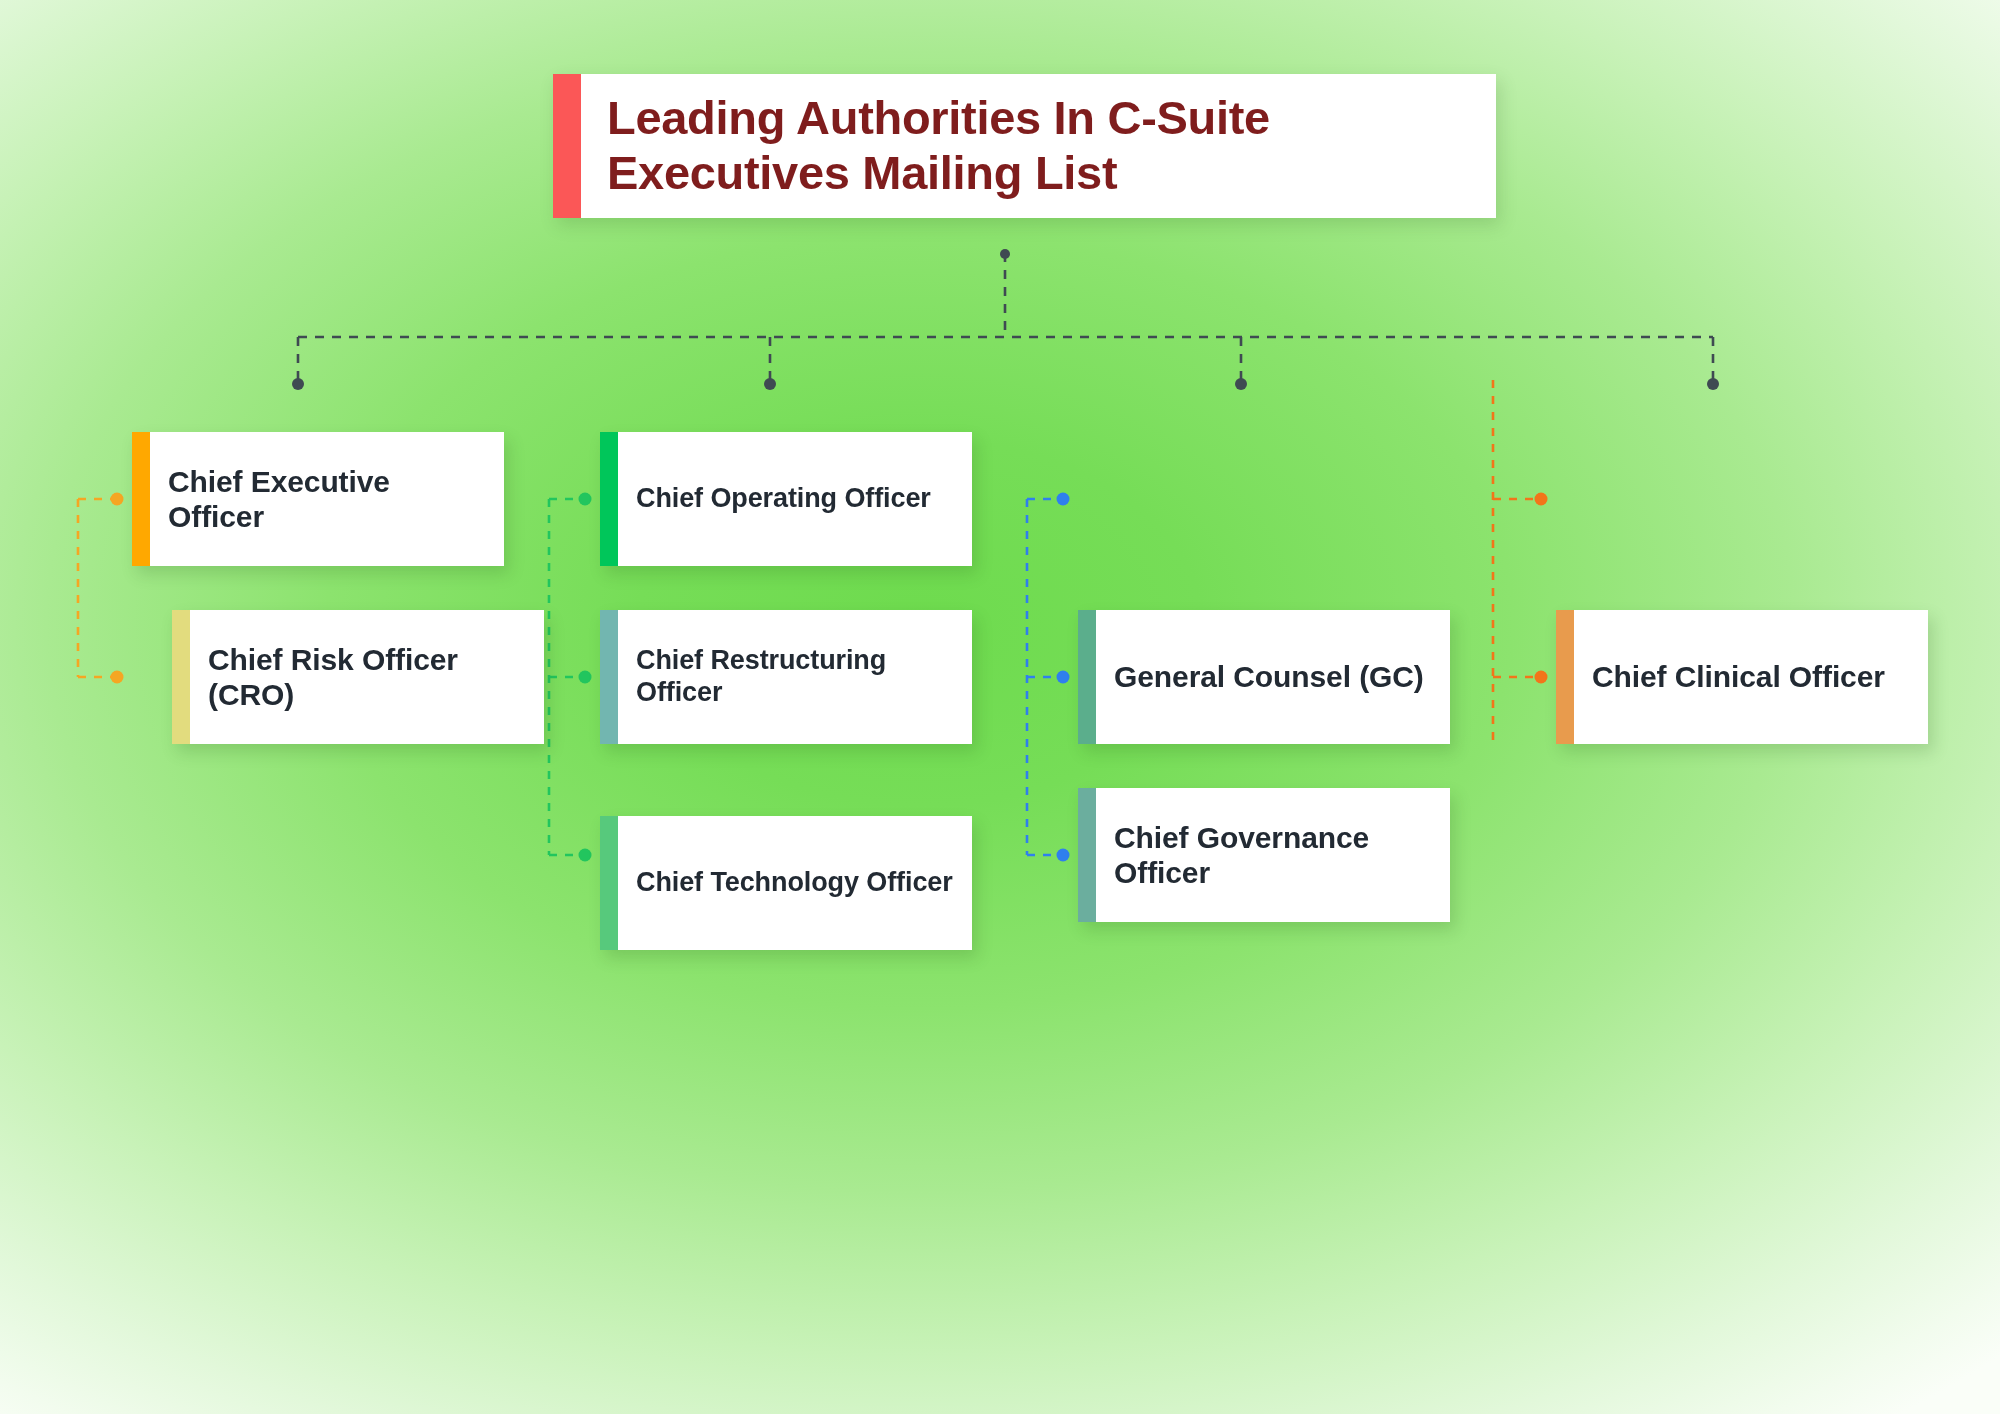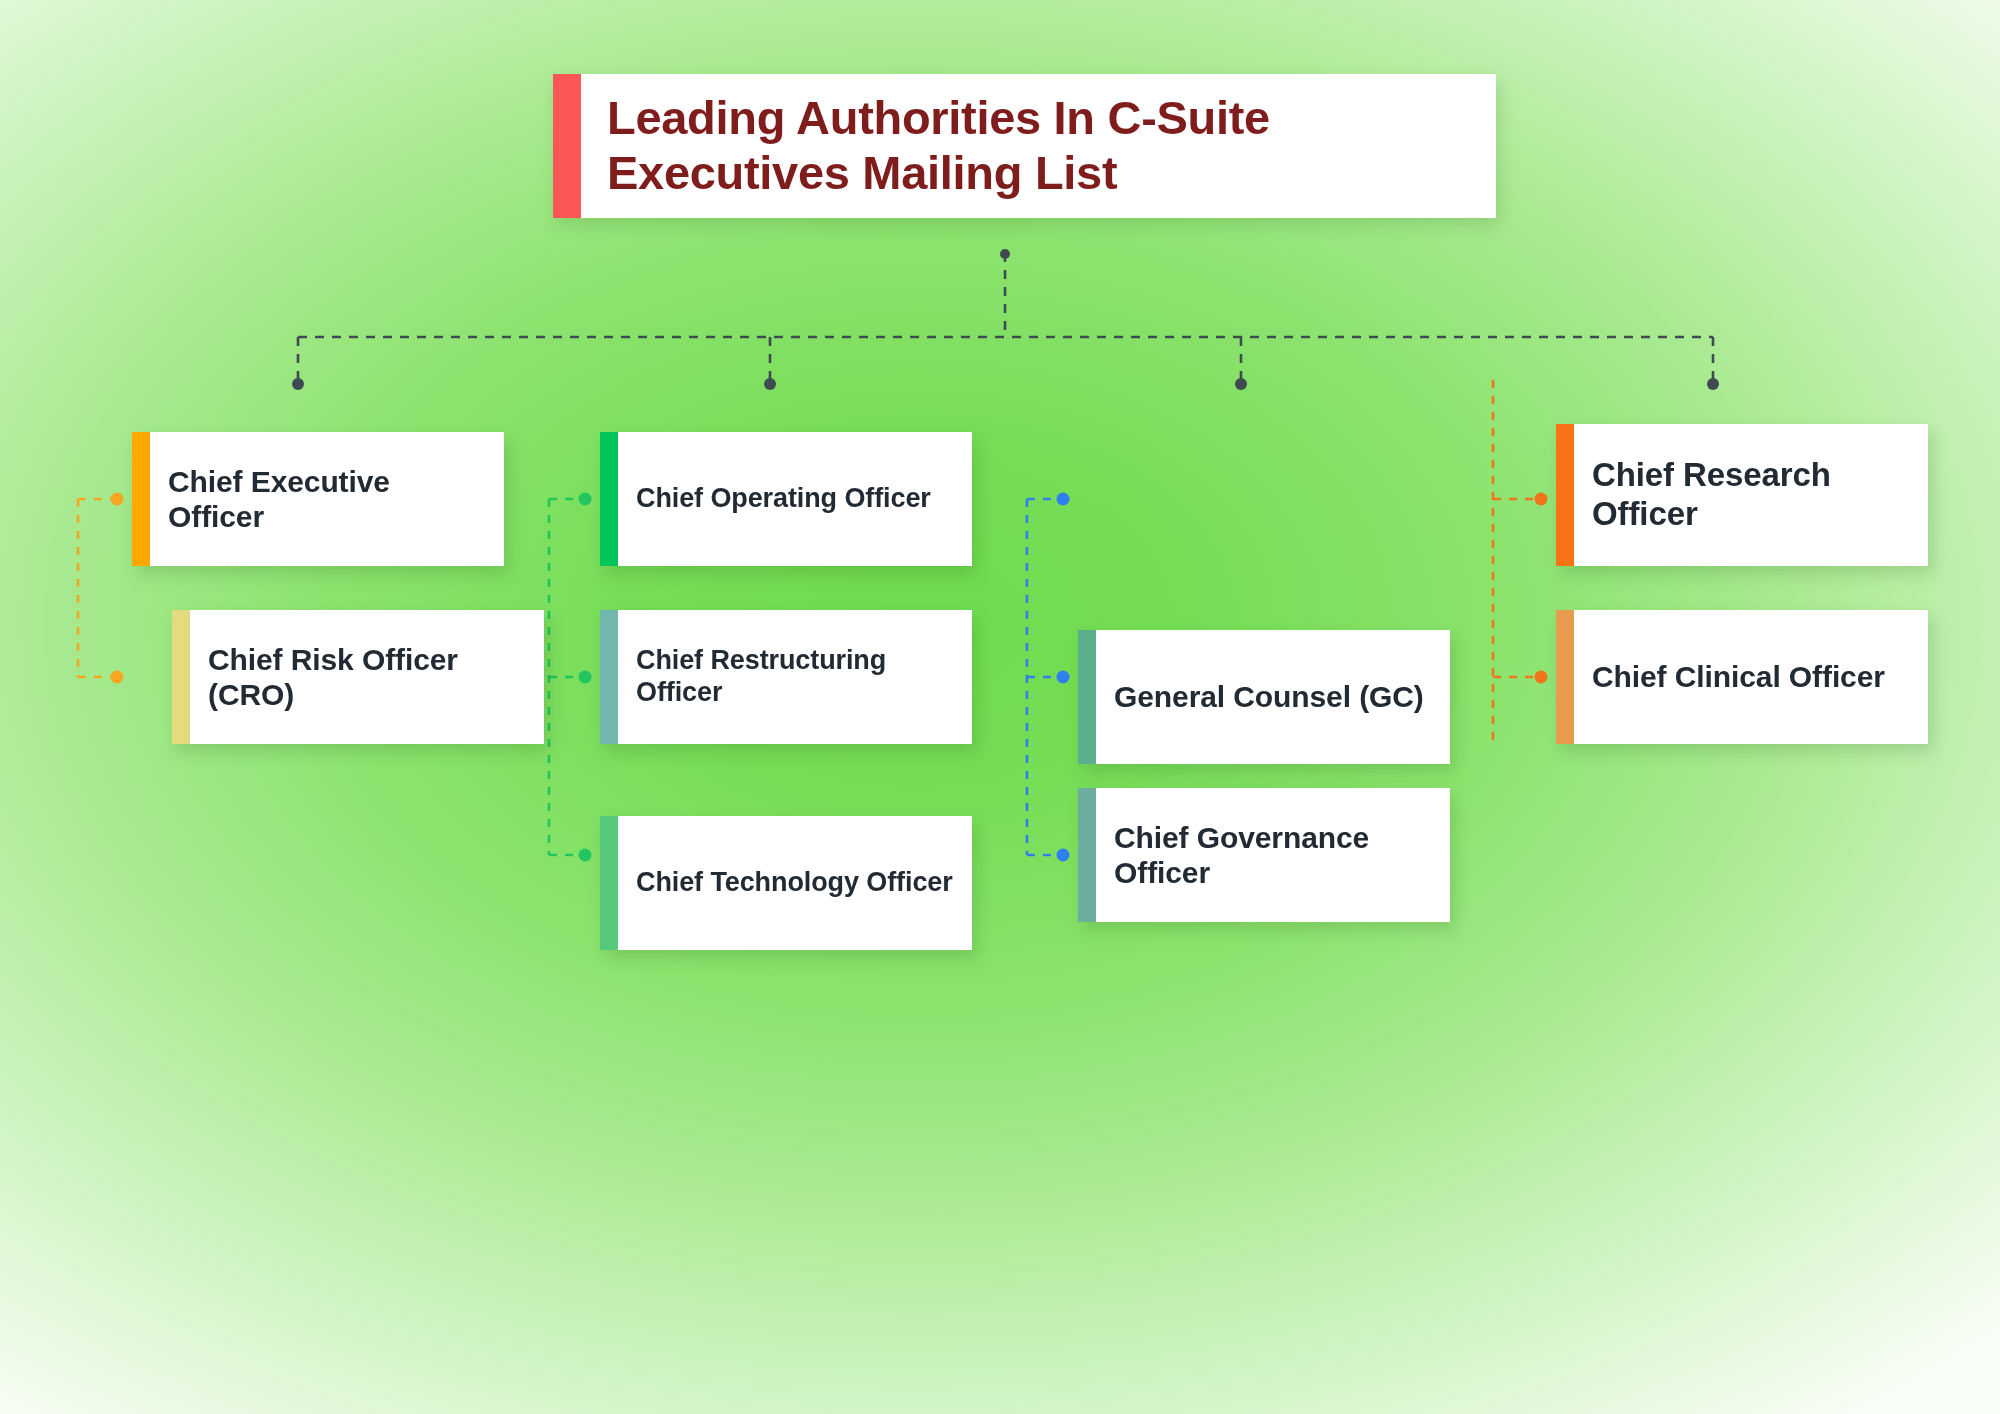--- a/index.html
+++ b/index.html
@@ -99,21 +99,21 @@
 
   
   #n-ceo  { left: 132px; top: 432px;  width: 372px; height: 134px; }
   #n-cro  { left: 132px; top: 610px;  width: 372px; height: 134px; margin-left: 40px; }
   
   #n-coo  { left: 600px; top: 432px;  width: 372px; height: 134px; }
   #n-cresto { left: 600px; top: 610px; width: 372px; height: 134px; }
   #n-cto  { left: 600px; top: 788px;  width: 372px; height: 134px; margin-top: 28px; }
   
   #n-md   { left: 1078px; top: 432px; width: 372px; height: 134px; }
-  #n-gc   { left: 1078px; top: 630px; width: 372px; height: 134px; }
+  #n-gc   { left: 1078px; top: 610px; width: 372px; height: 134px; }
   #n-cgo  { left: 1078px; top: 788px; width: 372px; height: 134px; }
   
   #n-crso { left: 1556px; top: 424px; width: 372px; height: 142px; }
   #n-cco  { left: 1556px; top: 610px; width: 372px; height: 134px; }
 </style>
 </head>
 <body>
 
 <div id="canvas">
 
@@ -204,23 +204,19 @@
   <div class="node sz-lg" id="n-gc">
     <div class="node-accent" style="background:#5BAE8C"></div>
     <div class="node-label">General Counsel (GC)</div>
   </div>
 
   <div class="node sz-lg" id="n-cgo">
     <div class="node-accent" style="background:#6BAE9E"></div>
     <div class="node-label">Chief Governance Officer</div>
   </div>
 
-  <div class="node sz-xl" id="n-crso">
-    <div class="node-accent" style="background:#F97316"></div>
-    <div class="node-label">Chief Research Officer</div>
-  </div>
 
   <div class="node sz-lg" id="n-cco">
     <div class="node-accent" style="background:#E89B4D"></div>
     <div class="node-label">Chief Clinical Officer</div>
   </div>
 
 </div>
 
 </body></html>

